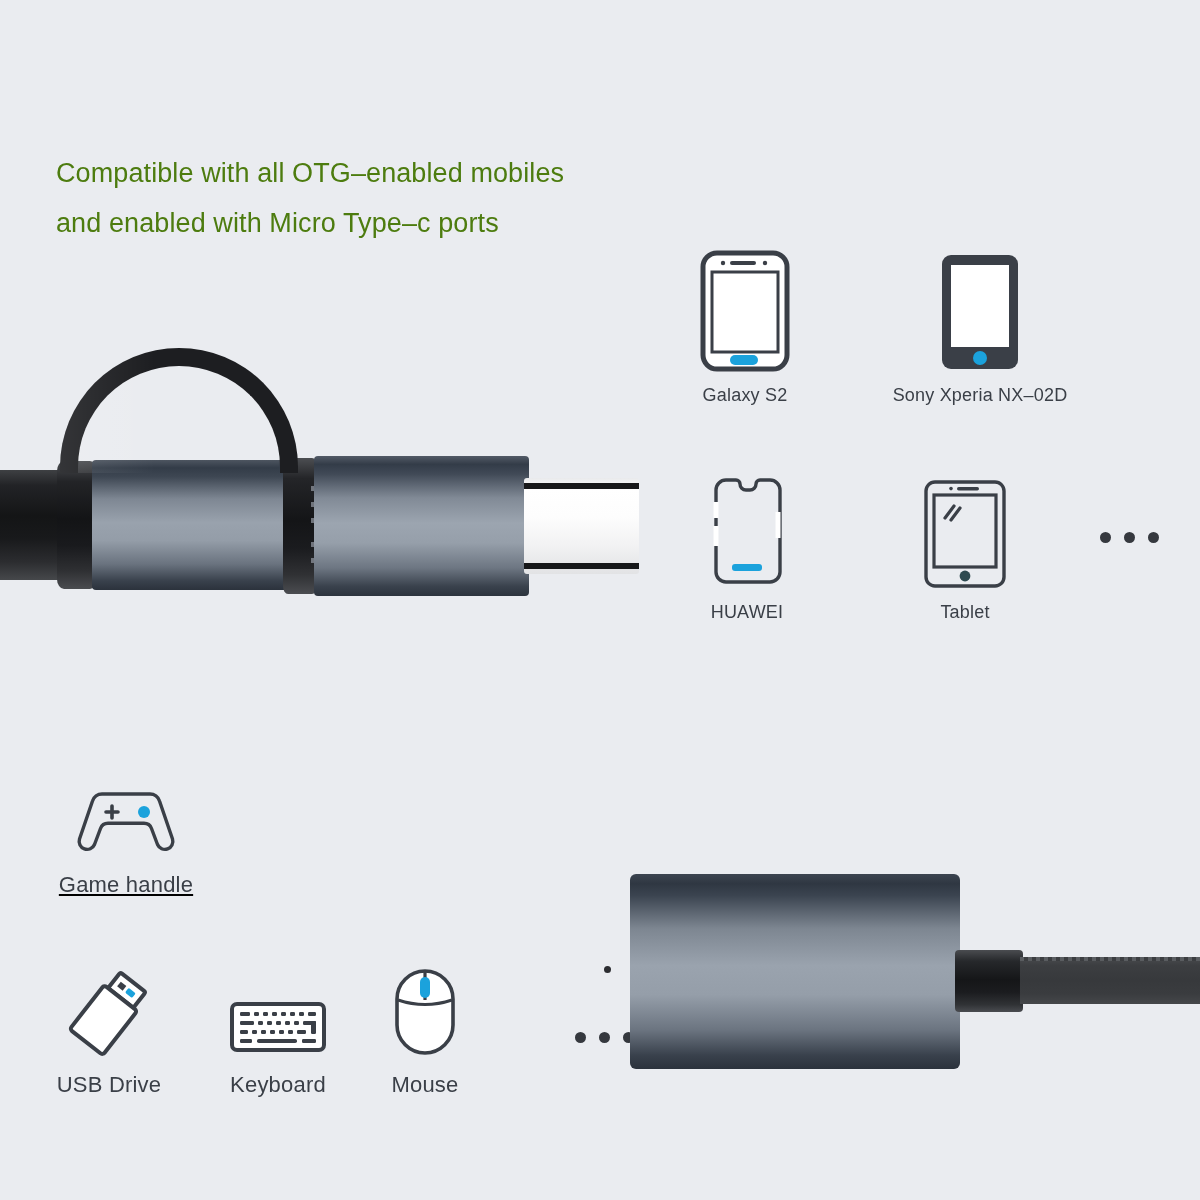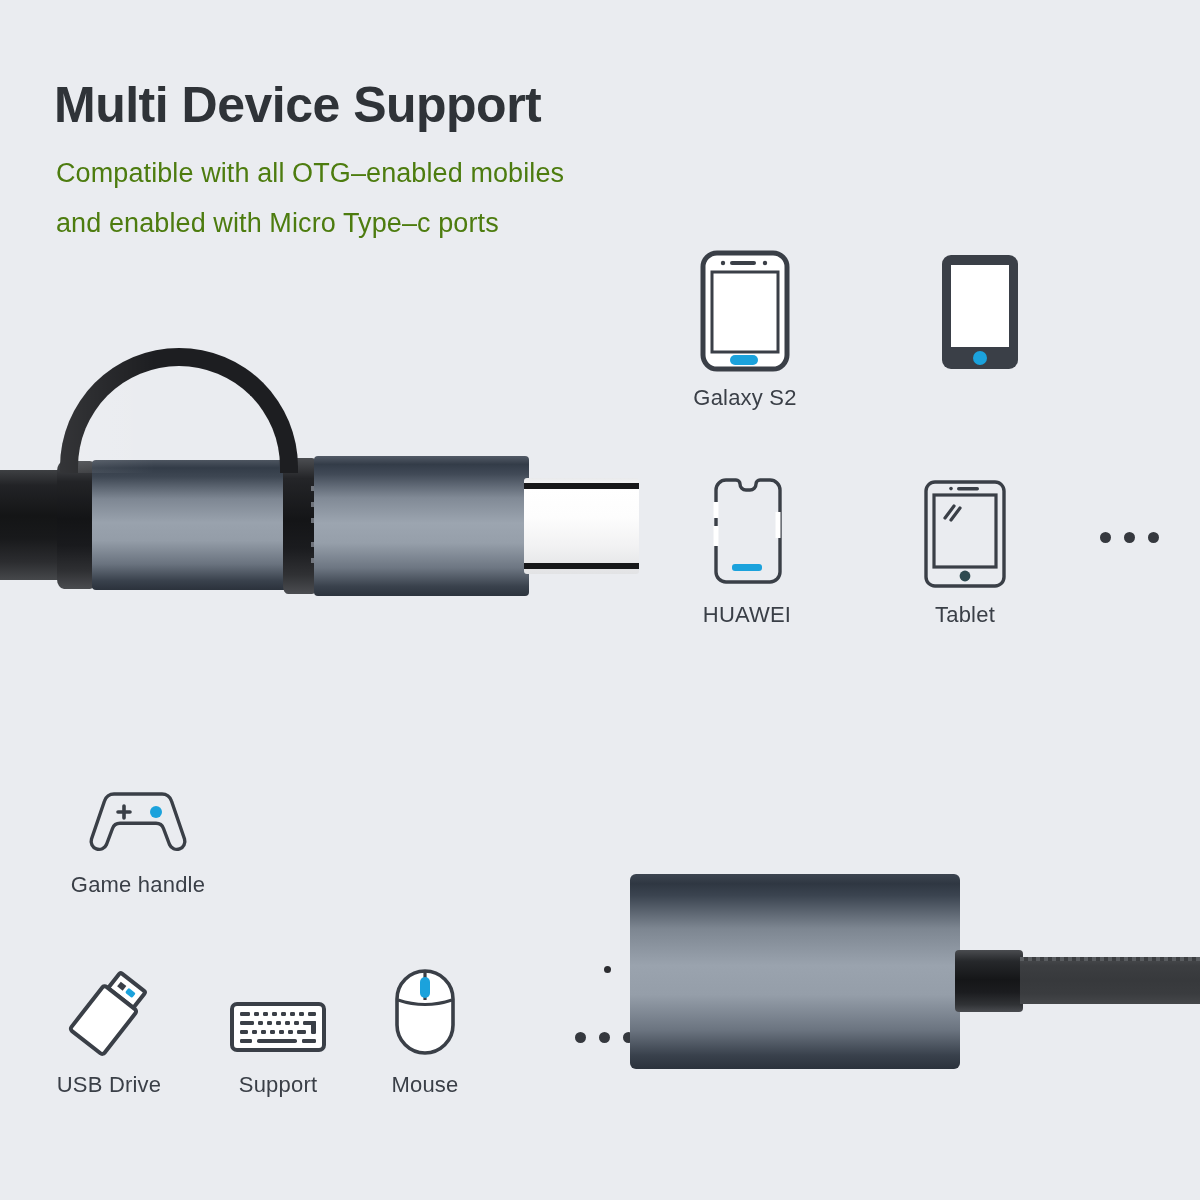--- a/index.html
+++ b/index.html
@@ -50,21 +50,21 @@
     text-align: center;
   }
   .dev .glyph {
     display: flex;
     align-items: flex-end;
     justify-content: center;
     height: 125px;
   }
   .dev .cap {
     margin-top: 12px;
-    font-size: 22px;
+    font-size: 18px;
     color: #3a3f47;
     white-space: nowrap;
     letter-spacing: 0.2px;
   }
 
   #dev-galaxy   { left: 645px; top: 248px; width: 200px; }
   #dev-sony     { left: 850px; top: 248px; width: 260px; }
   #dev-huawei   { left: 648px; top: 465px; width: 198px; }
   #dev-tablet   { left: 872px; top: 465px; width: 186px; }
 
@@ -79,21 +79,21 @@
     justify-content: center;
     height: 96px;
   }
   .acc .cap {
     margin-top: 14px;
     font-size: 22px;
     color: #3a3f47;
     white-space: nowrap;
     letter-spacing: 0.2px;
   }
-  #acc-game    { left: 52px;  top: 762px; width: 172px; }
+  #acc-game    { left: 40px;  top: 762px; width: 172px; text-decoration: underline; }
   #acc-charger { left: 228px; top: 752px; width: 176px; }
   #acc-usb     { left: 36px;  top: 962px; width: 146px; }
   #acc-kbd     { left: 200px; top: 962px; width: 156px; }
   #acc-mouse   { left: 352px; top: 962px; width: 146px; }
 
   
   .ellipsis {
     position: absolute;
     display: flex;
     gap: 13px;
@@ -298,21 +298,20 @@
     height: 7px;
     border-radius: 50%;
     background: #2c2d31;
   }
 </style>
 </head>
 <body>
 
 <div class="stage">
 
-  <div class="headline">Multi Device Support</div>
   <div class="subline l1">Compatible with all OTG–enabled mobiles</div>
   <div class="subline l2">and enabled with Micro Type–c ports</div>
 
   <div id="product-plug">
     <div class="plug-cable"></div>
     <div class="plug-collar-a"></div>
     <div class="plug-body-a"></div>
     <div class="plug-band">
       <span class="pin" style="top:28px"></span>
       <span class="pin" style="top:44px"></span>
@@ -340,20 +339,21 @@
   </div>
 
   <div class="dev" id="dev-sony">
     <div class="glyph">
       <svg width="86" height="122" viewBox="0 0 86 122" aria-hidden="true">
         <rect x="5" y="4" width="76" height="114" rx="9" ry="9" fill="#3a3f47"></rect>
         <rect x="14" y="14" width="58" height="82" fill="#ffffff"></rect>
         <circle cx="43" cy="107" r="7" fill="#1ba2dc"></circle>
       </svg>
     </div>
+    <div class="cap">Sony Xperia NX–02D</div>
   </div>
 
   <div class="dev" id="dev-tablet">
     <div class="glyph">
       <svg width="88" height="112" viewBox="0 0 88 112" aria-hidden="true">
         <rect x="5" y="4" width="78" height="104" rx="9" ry="9" fill="none" stroke="#3a3f47" stroke-width="3.4"></rect>
         <rect x="13" y="17" width="62" height="72" fill="none" stroke="#3a3f47" stroke-width="3.2"></rect>
         <rect x="36" y="9" width="22" height="3.5" rx="1.7" fill="#3a3f47"></rect>
         <circle cx="30" cy="10.6" r="1.8" fill="#3a3f47"></circle>
         <path d="M24 40 L33 28" stroke="#3a3f47" stroke-width="3.2" stroke-linecap="round"></path>
@@ -447,21 +447,21 @@
           <rect x="51" y="36" width="5" height="4" rx="1.2"></rect>
           <rect x="60" y="36" width="5" height="4" rx="1.2"></rect>
           <rect x="69" y="36" width="9" height="4" rx="1.2"></rect>
 
           <rect x="12" y="45" width="12" height="4" rx="1.2"></rect>
           <rect x="29" y="45" width="40" height="4" rx="1.8"></rect>
           <rect x="74" y="45" width="14" height="4" rx="1.2"></rect>
         </g>
       </svg>
     </div>
-    <div class="cap">Support</div>
+    <div class="cap">Keyboard</div>
   </div>
 
   <div class="acc" id="acc-mouse">
     <div class="glyph">
       <svg width="66" height="92" viewBox="0 0 66 92" aria-hidden="true">
         <rect x="5" y="5" width="56" height="82" rx="28" fill="#ffffff" stroke="#3a3f47" stroke-width="3.6"></rect>
         <path d="M6 34 q27 9 54 0" fill="none" stroke="#3a3f47" stroke-width="3.2"></path>
         <path d="M33 6 v28" stroke="#3a3f47" stroke-width="3.2"></path>
         <rect x="28" y="11" width="10" height="21" rx="5" fill="#1ba2dc"></rect>
       </svg>

